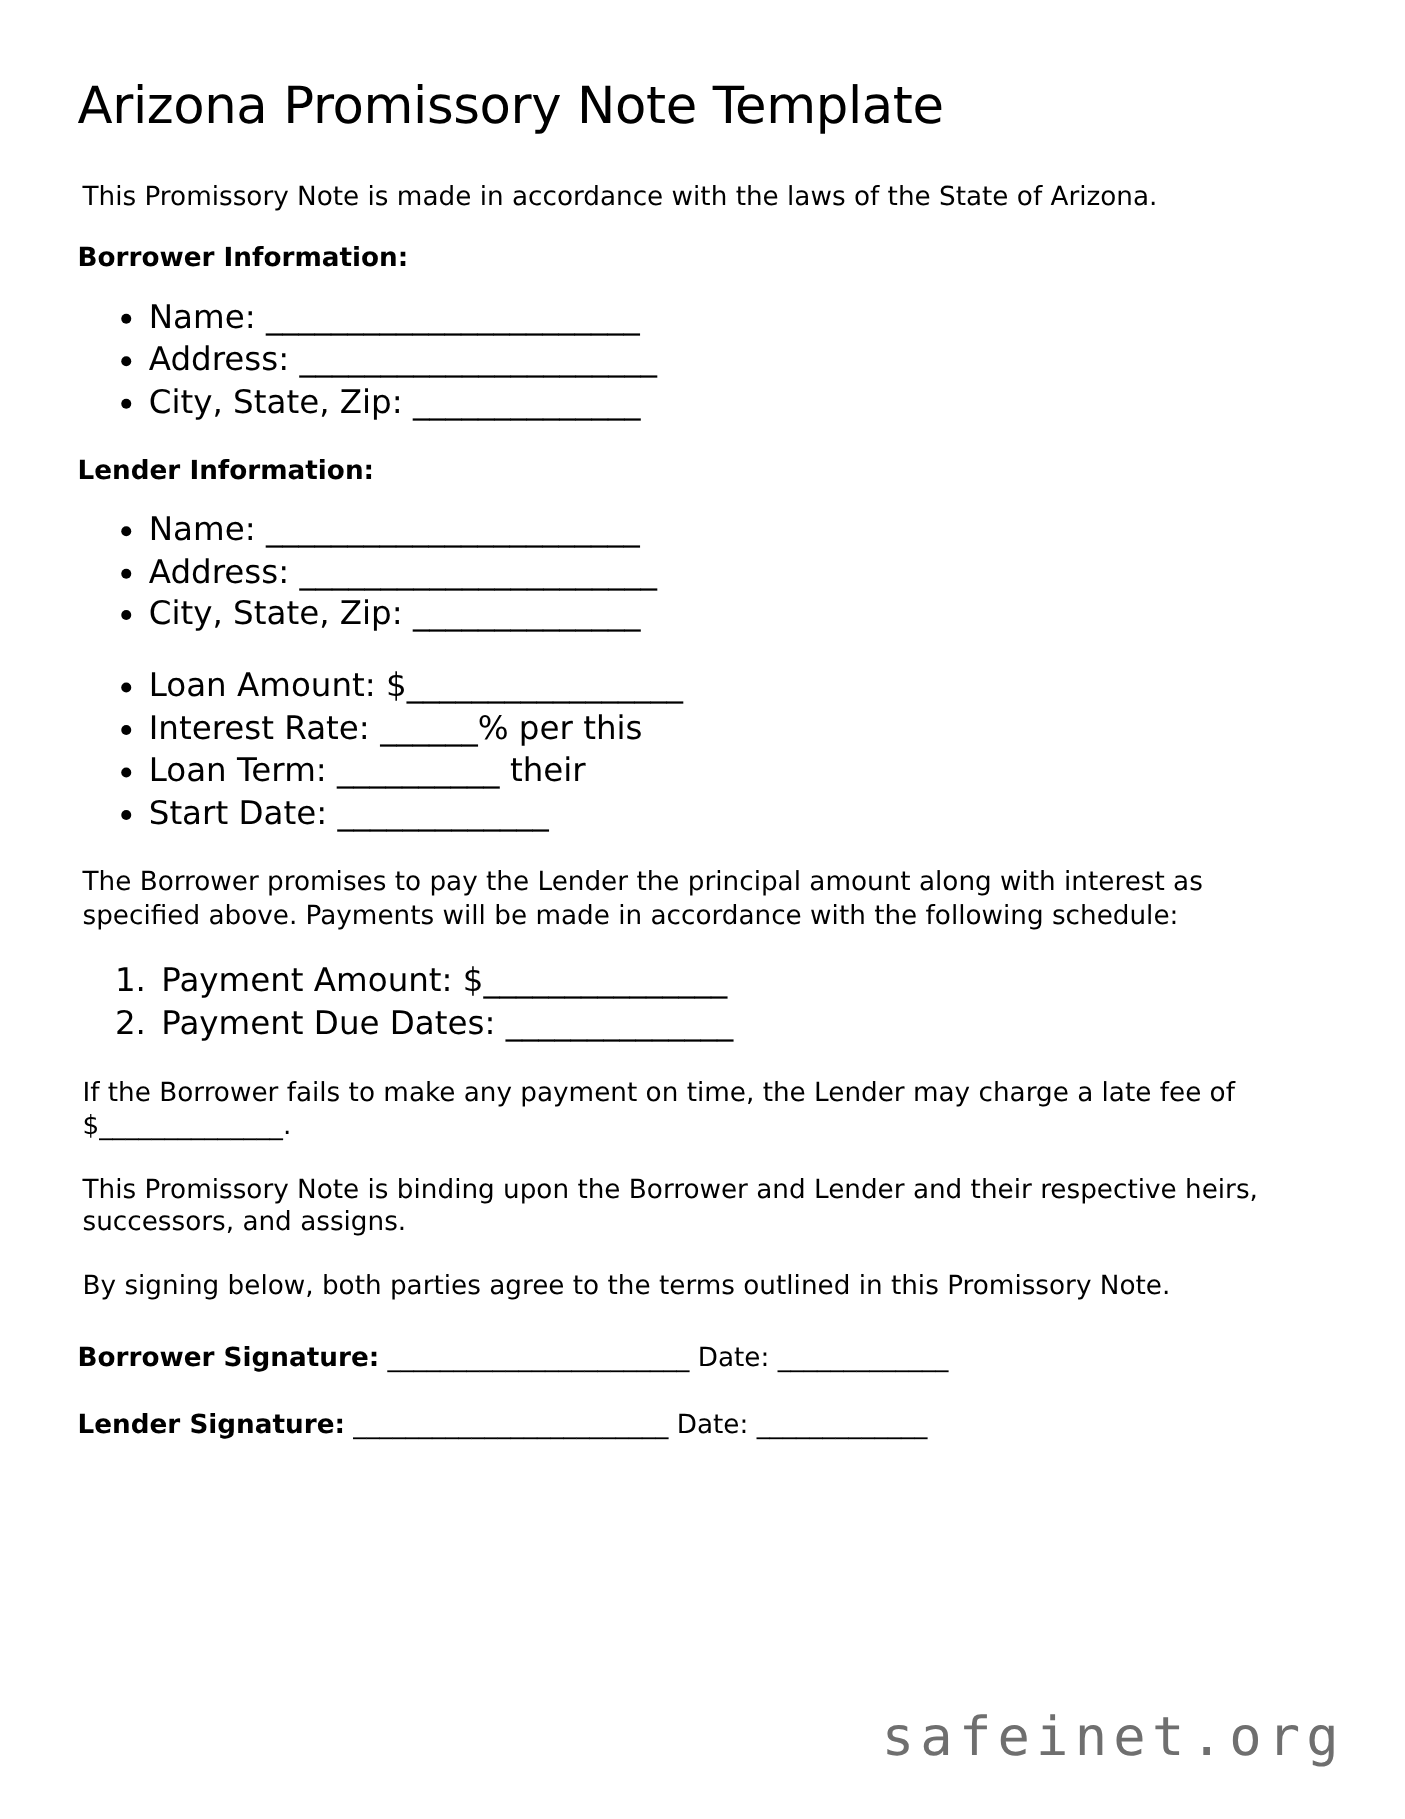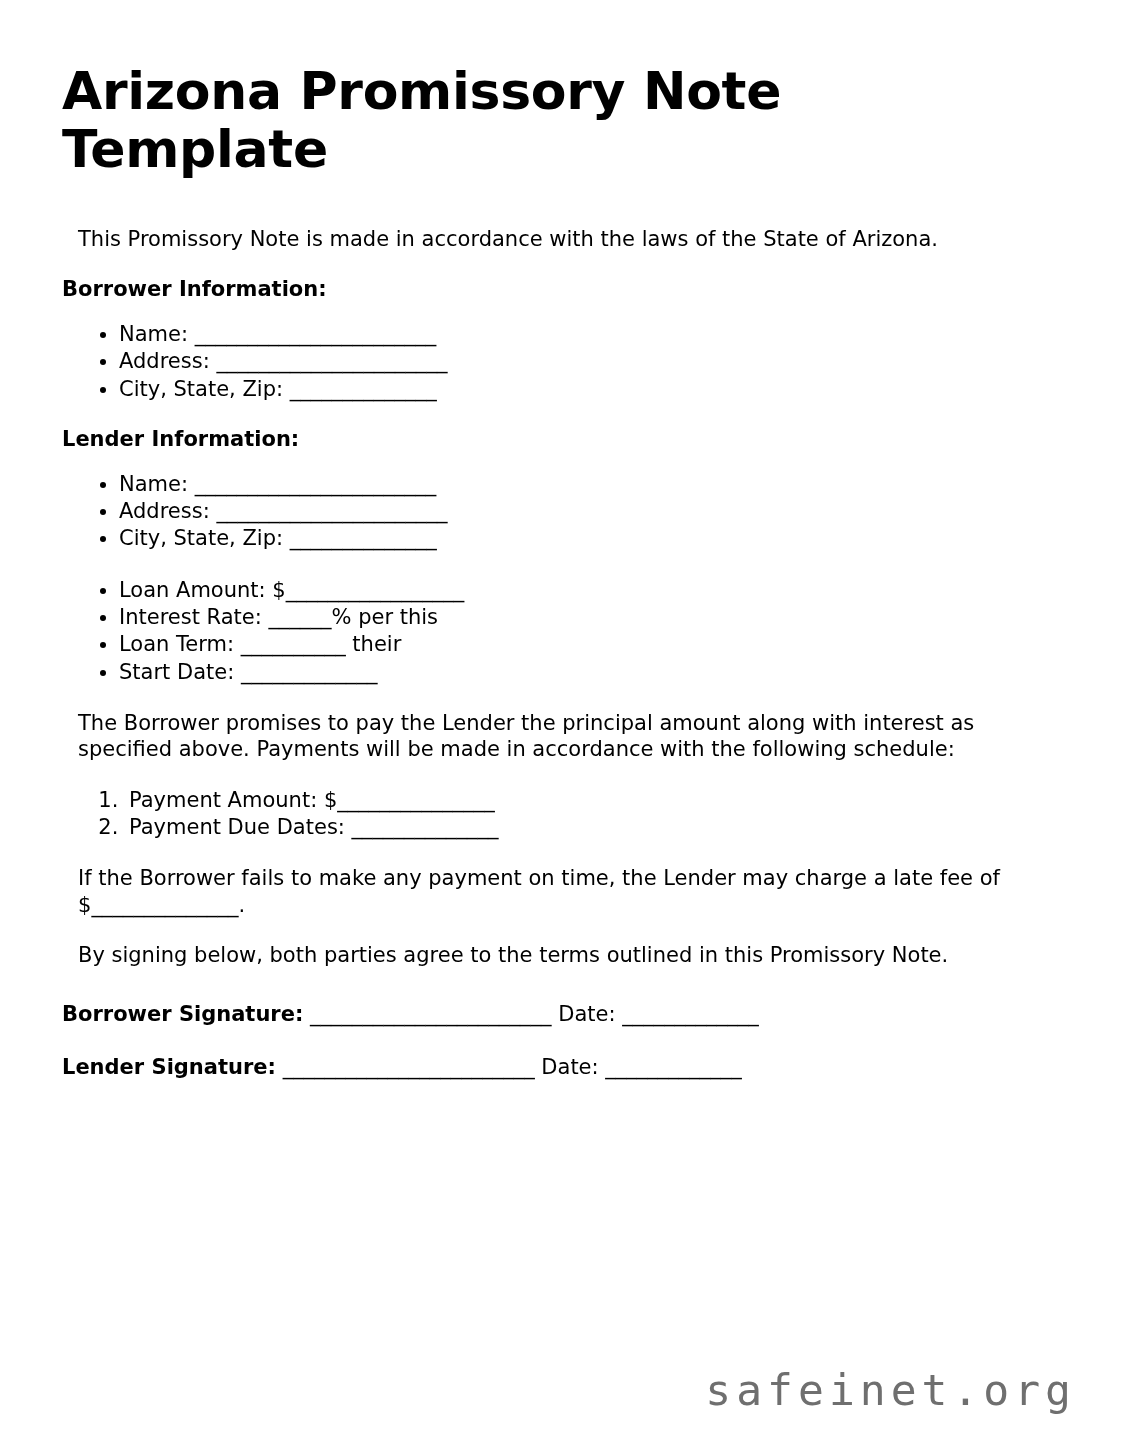--- a/index.html
+++ b/index.html
@@ -18,42 +18,42 @@
   .page {
     position: absolute;
     left: 0;
     top: 0;
     width: 1124px;
     height: 1455px;
     box-sizing: border-box;
     padding: 62px 60px 0 62px;
   }
   .doc-title {
-    font-size: 52px;
-    font-weight: bold;
+    font-size: 41px;
+    font-weight: normal;
     line-height: 1.12;
     letter-spacing: -0.3px;
-    margin: 0 0 48px 0;
+    margin: 0 0 36px 0;
     color: #000;
   }
   .para {
     font-size: 21px;
     line-height: 1.26;
-    margin: 0 0 24px 16px;
+    margin: 0 0 24px 4px;
     max-width: 990px;
   }
   .section-heading {
     font-size: 21px;
     font-weight: bold;
     margin: 0 0 20px 0;
   }
   ul.fill-list, ol.fill-list {
     margin: 0 0 24px 0;
     padding-left: 57px;
-    font-size: 21px;
+    font-size: 26px;
     line-height: 1.30;
   }
   ul.fill-list {
     list-style-type: disc;
   }
   ol.fill-list {
     list-style-type: decimal;
     padding-left: 63px;
   }
   ul.fill-list li, ol.fill-list li {
@@ -124,20 +124,21 @@
 
   <p class="para">The Borrower promises to pay the Lender the principal amount along with interest as specified above. Payments will be made in accordance with the following schedule:</p>
 
   <ol class="fill-list">
     <li><span>Payment Amount: $</span><span class="blank">_______________</span></li>
     <li><span>Payment Due Dates: </span><span class="blank">______________</span></li>
   </ol>
 
   <p class="para"><span>If the Borrower fails to make any payment on time, the Lender may charge a late fee of $</span><span class="blank">______________</span><span>.</span></p>
 
+  <p class="para">This Promissory Note is binding upon the Borrower and Lender and their respective heirs, successors, and assigns.</p>
 
   <p class="para">By signing below, both parties agree to the terms outlined in this Promissory Note.</p>
 
   <div class="spacer-sig"></div>
 
   <div class="sig-row">
     <span class="sig-label">Borrower Signature:</span><span class="blank"> _______________________</span><span class="sig-date-label"> Date:</span><span class="blank sig-date-label"> _____________</span>
   </div>
 
   <div class="sig-row">

